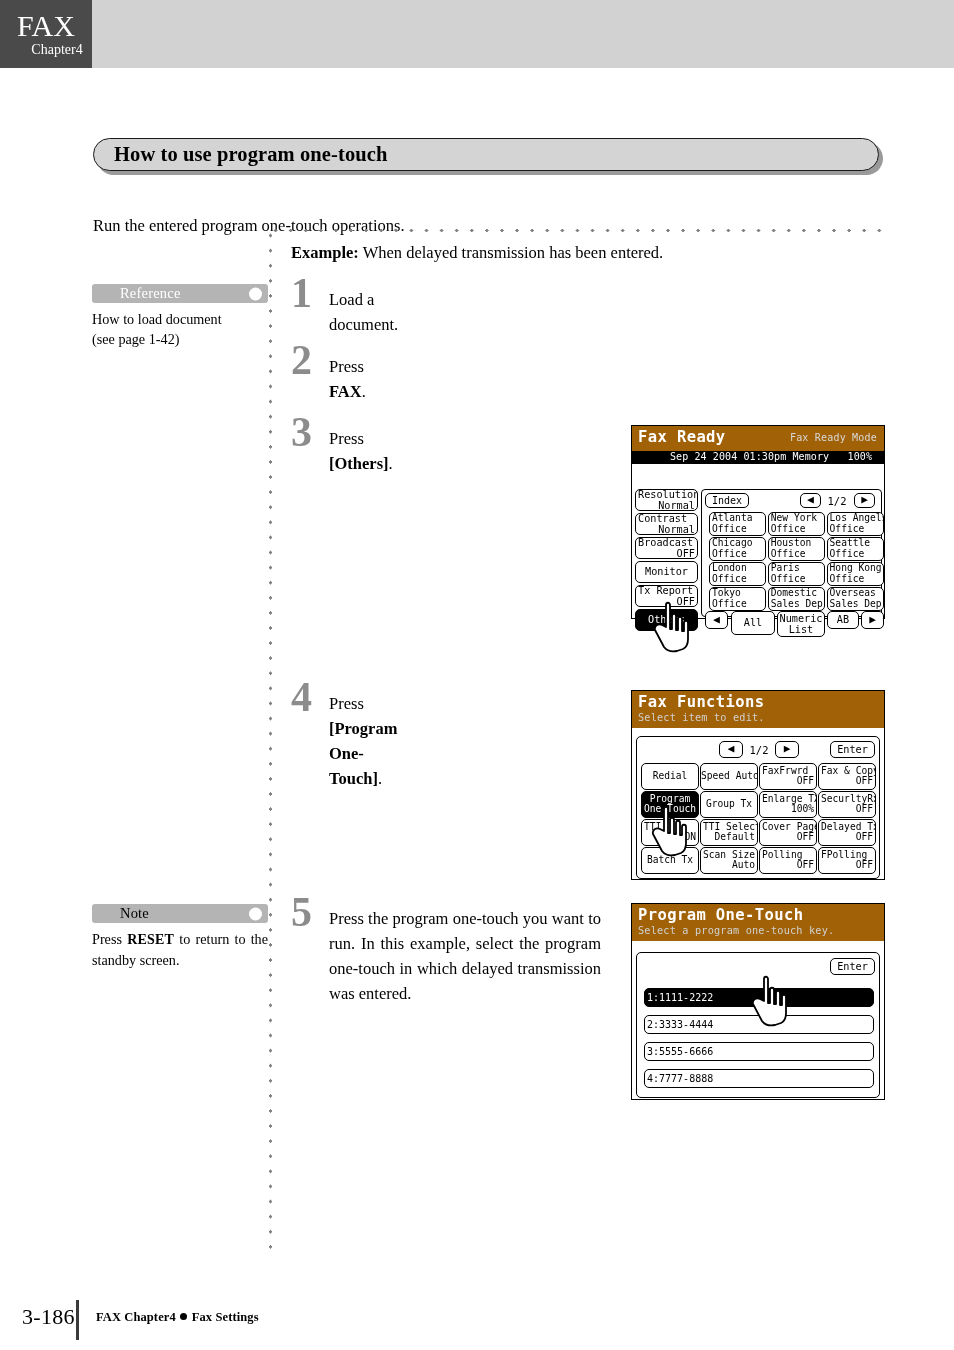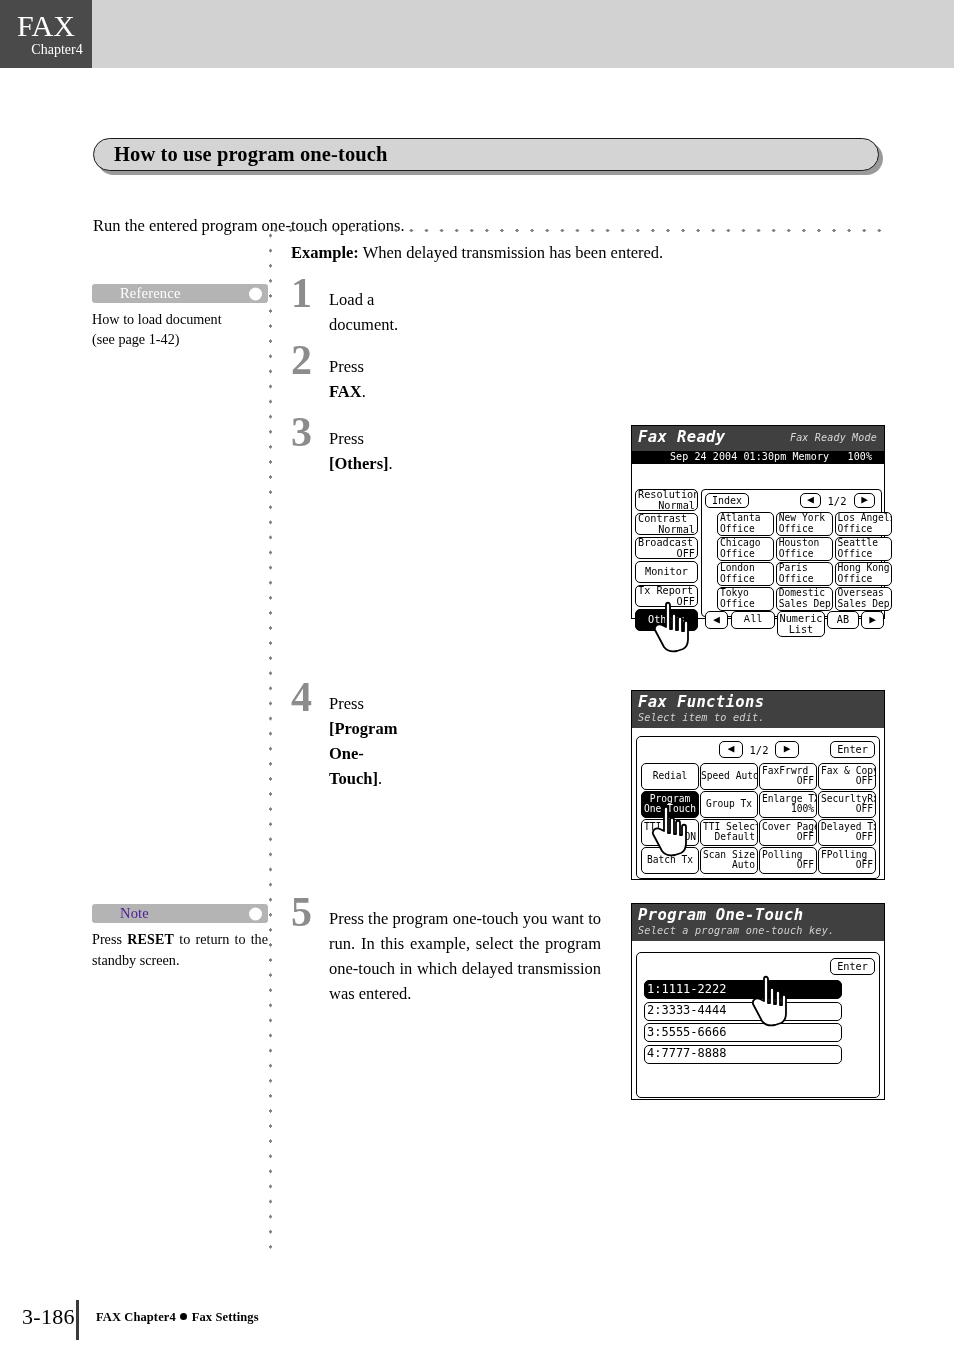--- a/index.html
+++ b/index.html
@@ -74,21 +74,21 @@
 
   
   .margin-box{position:absolute;left:92px;width:176px;}
   .margin-tag{
     position:relative;height:19px;background:#b4b4b4;border-radius:3px;
     display:flex;align-items:center;
   }
   .margin-tag .mt-label{
     font-size:14.5px;color:#ffffff;padding-left:8px;letter-spacing:0.2px;margin-left:20px;
   }
-  .margin-tag.note-tag .mt-label{color:#4c1d95;}
+  .margin-tag.note-tag .mt-label{color:#000000;}
   .margin-tag .mt-dot{
     position:absolute;right:6px;top:50%;transform:translateY(-50%);
     width:13px;height:13px;border-radius:50%;background:#ffffff;
   }
   .margin-body{
     margin-top:6px;font-size:14.2px;color:#000;line-height:1.42;
     text-align:justify;
   }
   .margin-body.justified{text-align:justify;text-align-last:left;}
   .margin-body b{font-weight:bold;font-size:14px;letter-spacing:0.2px;}
@@ -113,22 +113,22 @@
   .step-text.para{width:272px;text-align:justify;text-align-last:left;}
 
   
   .lcd{
     position:absolute;
     background:#ffffff;border:1.4px solid #000;
     box-sizing:border-box;
     font-family:"DejaVu Sans Mono", monospace;
   }
   .lcd-title{
-    background:#404040;color:#fff;box-sizing:border-box;
-    padding:3px 22px 4px 6px;position:relative;font-style:italic;
+    background:#a16207;color:#fff;box-sizing:border-box;
+    padding:3px 22px 4px 6px;position:relative;
   }
   .lcd-title .t-main{
     font-size:15.5px;font-weight:bold;letter-spacing:0.4px;display:block;line-height:1.15;
   }
   .lcd-title .t-right{
     position:absolute;right:7px;top:6px;font-size:10px;color:#d8d8d8;letter-spacing:0.2px;
   }
   .lcd-title .t-sub{
     font-size:10.2px;color:#d0d0d0;display:block;letter-spacing:0.2px;line-height:1.2;
   }
@@ -164,28 +164,28 @@
   }
   #lcd1 .toprow{position:absolute;left:3px;top:3px;width:174px;height:16px;}
   #lcd1 .idx{
     position:absolute;left:0;top:0;width:44px;height:15px;
     font-size:10px;
   }
   #lcd1 .pgl{position:absolute;left:95px;top:0;width:21px;height:15px;}
   #lcd1 .pgn{position:absolute;left:119px;top:2px;width:26px;text-align:center;font-size:10.5px;}
   #lcd1 .pgr{position:absolute;left:149px;top:0;width:21px;height:15px;}
   #lcd1 .grid{
-    position:absolute;left:15px;top:22px;width:176px;
+    position:absolute;left:7px;top:22px;width:176px;
     display:grid;grid-template-columns:repeat(3,57.3px);
     grid-auto-rows:23.5px;gap:1.5px 1.5px;
   }
   #lcd1 .grid .key{width:57.3px;height:23.5px;font-size:9.6px;}
   #lcd1 .botrow{position:absolute;left:3px;top:121px;width:176px;height:19px;}
   #lcd1 .botrow .b-al{position:absolute;left:0;top:0;width:23px;height:18px;}
-  #lcd1 .botrow .b-all{position:absolute;left:26px;top:0;width:44px;height:18px;font-family:Liberation Mono, monospace;}
+  #lcd1 .botrow .b-all{position:absolute;left:26px;top:0;width:44px;height:24px;}
   #lcd1 .botrow .b-num{position:absolute;left:72px;top:0;width:48px;height:26px;}
   #lcd1 .botrow .b-ab{position:absolute;left:122px;top:0;width:32px;height:18px;}
   #lcd1 .botrow .b-ar{position:absolute;left:156px;top:0;width:23px;height:18px;}
 
   
   #lcd2{left:631px;top:690px;width:254px;height:190px;}
   #lcd2 .body{position:absolute;left:0;top:43px;width:100%;height:146px;}
   #lcd2 .pane{
     position:absolute;left:4px;top:2px;width:244px;height:143px;
     border:1.4px solid #000;border-radius:5px;box-sizing:border-box;
@@ -204,21 +204,21 @@
 
   
   #lcd3{left:631px;top:903px;width:254px;height:197px;}
   #lcd3 .body{position:absolute;left:0;top:46px;width:100%;height:150px;}
   #lcd3 .pane{
     position:absolute;left:4px;top:2px;width:244px;height:146px;
     border:1.4px solid #000;border-radius:5px;box-sizing:border-box;
   }
   #lcd3 .ent{position:absolute;left:193px;top:5px;width:45px;height:17px;font-size:10.2px;}
   #lcd3 .list{position:absolute;left:7px;top:27px;width:230px;}
-  #lcd3 .list .key{width:198px;height:19px;margin-bottom:2.5px;font-size:12px;}
+  #lcd3 .list .key{width:230px;height:19px;margin-bottom:2.5px;font-size:10px;margin-top:8px;}
 
   
   .hand{position:absolute;pointer-events:none;}
 
   
   .footer{position:absolute;left:0;top:1300px;width:954px;height:40px;}
   .footer .pg{
     position:absolute;left:22px;top:4px;font-size:22px;color:#000;
     letter-spacing:0.3px;
   }

